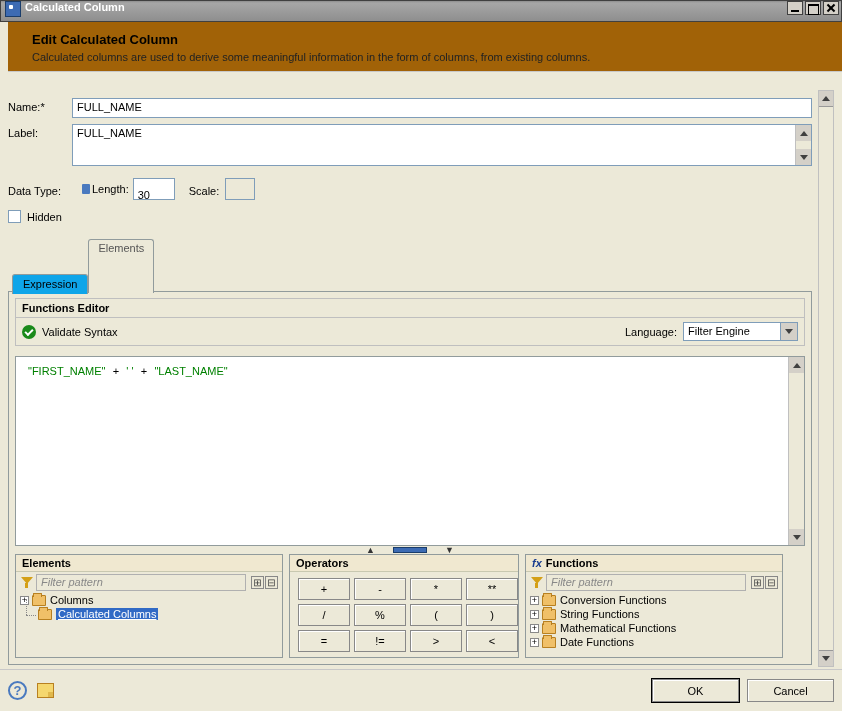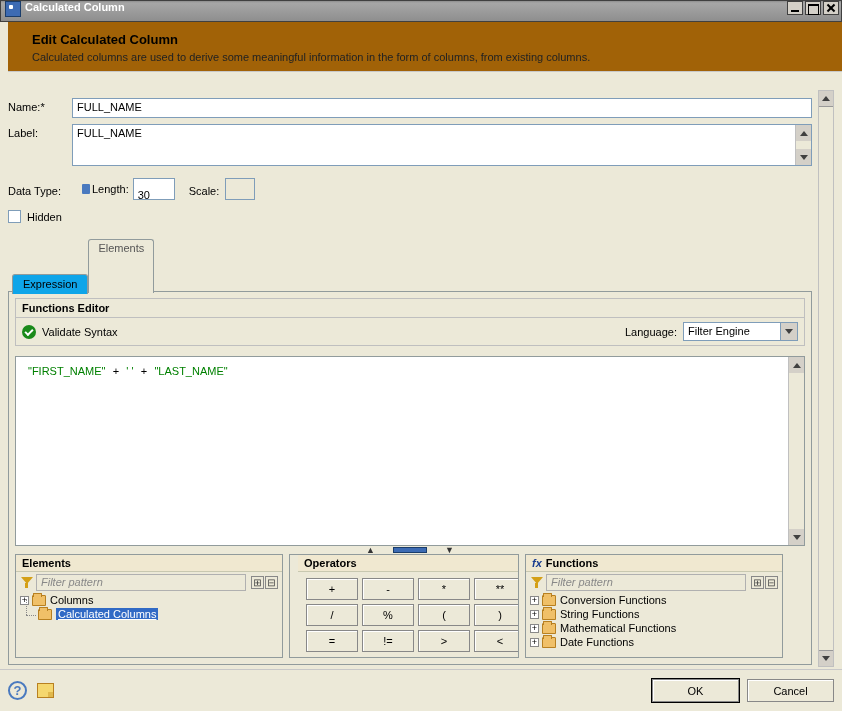--- a/index.html
+++ b/index.html
@@ -72,21 +72,21 @@
   .splitter { height:8px; display:flex; align-items:center; justify-content:center; position:relative;}
   .splitter .arr{font-size:9px;margin:0 18px;color:#333;}
   .splitter .grip{width:34px;height:6px;background:#3d6bb3;border:1px solid #1a3d6b;}
 
   .lower { display:flex; gap:6px; margin-right:22px; height:104px;}
   .panel { border:1px solid #919b9c; background:#ece9d8; display:flex;flex-direction:column; overflow:hidden;}
   .panel .ph { background:#f0e8d0; padding:2px 6px; font-weight:bold; border-bottom:1px solid #c8c8b0;}
   .panel .ph .fx{font-style:italic;color:#1a3d8f;margin-right:4px;}
   .panel .pb { flex:1; overflow:hidden; padding:2px 4px;}
   .panel.el{flex:0 0 268px;}
-  .panel.op{flex:1;padding-left:8px;}
+  .panel.op{flex:1;}
   .panel.fn{flex:0 0 258px;}
 
   .filter-row{display:flex;align-items:center;margin-bottom:2px;}
   .funnel{width:14px;height:12px;position:relative;margin-right:2px;}
   .funnel::before{content:'';position:absolute;top:0;left:1px;width:0;height:0;border-left:6px solid transparent;border-right:6px solid transparent;border-top:7px solid #d4a017;}
   .funnel::after{content:'';position:absolute;top:6px;left:5px;width:3px;height:5px;background:#d4a017;}
   .filter-in{flex:1;height:17px;background:#ece9d8;border:1px solid #b0b0b0;font-style:italic;color:#888;padding:1px 4px;margin-right:4px;}
   .mini-btn{width:13px;height:13px;border:1px solid #888;background:#ece9d8;display:inline-flex;align-items:center;justify-content:center;font-size:10px;color:#444;margin-left:1px;}
 
   .tree-item{display:flex;align-items:center;padding:1px 0;}

